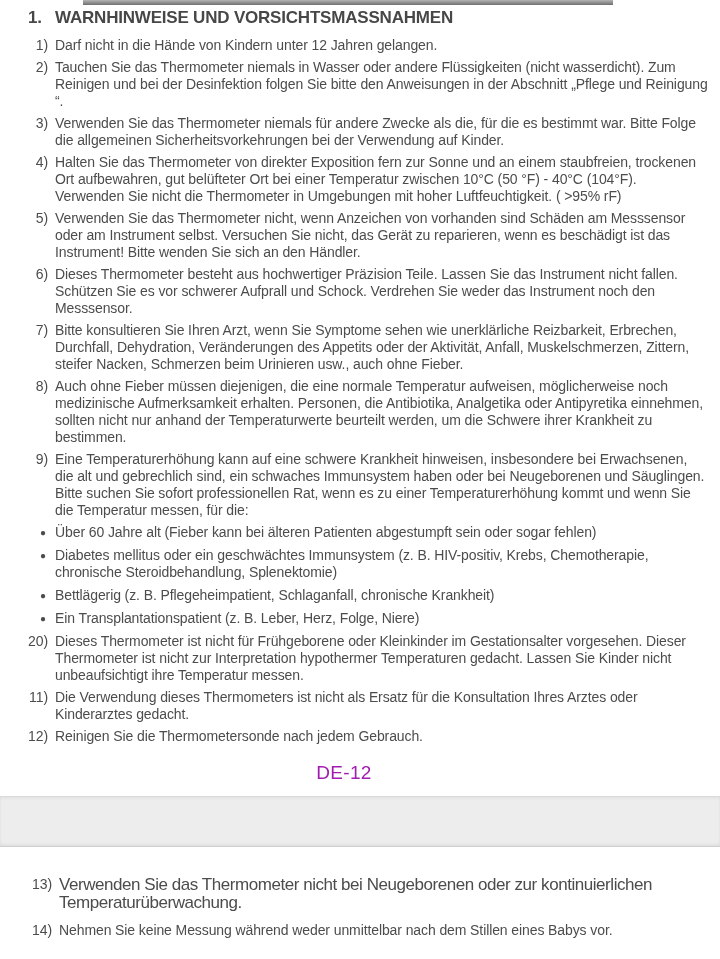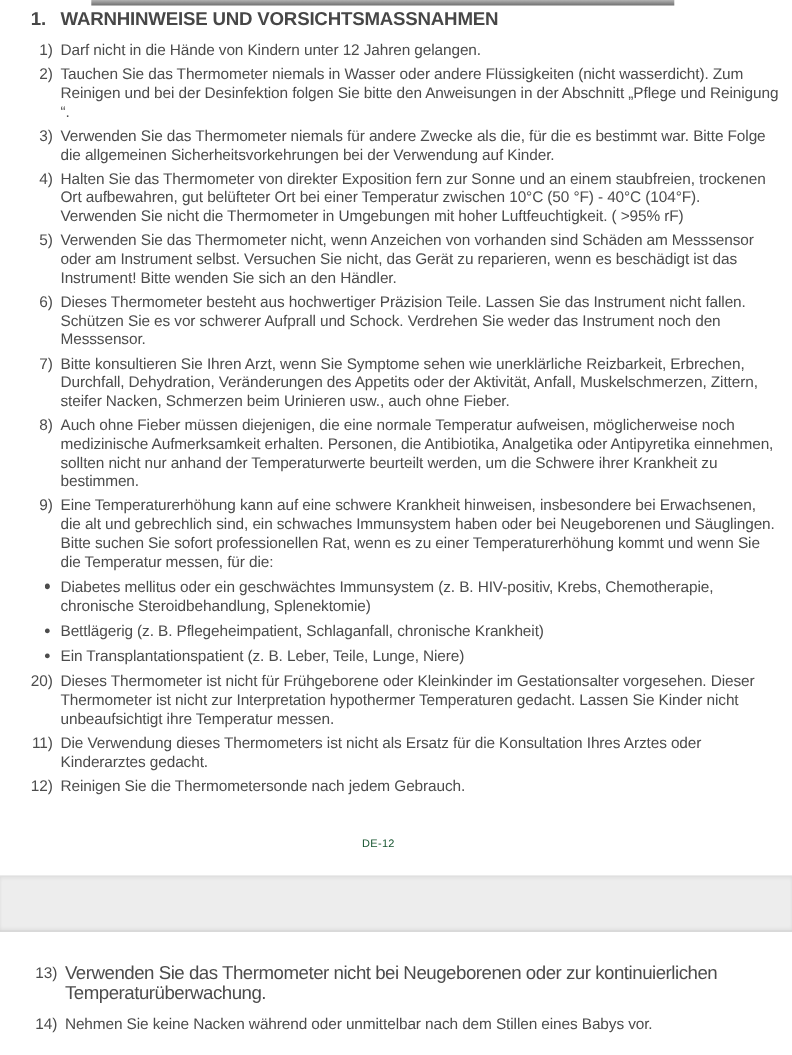--- a/index.html
+++ b/index.html
@@ -31,21 +31,21 @@
   }
   .bitem{
     position:relative;padding-left:55px;margin:0 0 6px 0;
     font-size:14px;line-height:17px;letter-spacing:-0.1px;
   }
   .bitem .bdot{
     position:absolute;left:40px;top:0;font-size:10px;line-height:17px;
   }
   .pagelabel{
     position:absolute;top:762px;left:0;width:688px;
-    text-align:center;font-size:10px;color:#14532d;letter-spacing:0.3px;
+    text-align:center;font-size:19px;color:#a21caf;letter-spacing:0.3px;
   }
   .pagegap{
     position:absolute;top:796px;left:0;width:720px;height:51px;
     background:#ededed;
     border-top:1px solid #dadada;
     border-bottom:1px solid #cfcfcf;
     box-shadow:inset 0 2px 3px rgba(0,0,0,0.04), inset 0 -2px 3px rgba(0,0,0,0.05);
     box-sizing:border-box;
   }
   .page2{position:absolute;top:876px;left:4px;width:708px;}
@@ -98,32 +98,33 @@
       <span class="num">8)</span>
       <span class="txt">Auch ohne Fieber müssen diejenigen, die eine normale Temperatur aufweisen, möglicherweise noch medizinische Aufmerksamkeit erhalten. Personen, die Antibiotika, Analgetika oder Antipyretika einnehmen, sollten nicht nur anhand der Temperaturwerte beurteilt werden, um die Schwere ihrer Krankheit zu bestimmen.</span>
     </div>
     <div class="witem">
       <span class="num">9)</span>
       <span class="txt">Eine Temperaturerhöhung kann auf eine schwere Krankheit hinweisen, insbesondere bei Erwachsenen, die alt und gebrechlich sind, ein schwaches Immunsystem haben oder bei Neugeborenen und Säuglingen. Bitte suchen Sie sofort professionellen Rat, wenn es zu einer Temperaturerhöhung kommt und wenn Sie die Temperatur messen, für die:</span>
     </div>
 
     <div class="bitem">
       <span class="bdot">●</span>
+      <span class="txt">Über 60 Jahre alt (Fieber kann bei älteren Patienten abgestumpft sein oder sogar fehlen)</span>
     </div>
     <div class="bitem">
       <span class="bdot">●</span>
       <span class="txt">Diabetes mellitus oder ein geschwächtes Immunsystem (z. B. HIV-positiv, Krebs, Chemotherapie, chronische Steroidbehandlung, Splenektomie)</span>
     </div>
     <div class="bitem">
       <span class="bdot">●</span>
       <span class="txt">Bettlägerig (z. B. Pflegeheimpatient, Schlaganfall, chronische Krankheit)</span>
     </div>
     <div class="bitem">
       <span class="bdot">●</span>
-      <span class="txt">Ein Transplantationspatient (z. B. Leber, Teile, Lunge, Niere)</span>
+      <span class="txt">Ein Transplantationspatient (z. B. Leber, Herz, Folge, Niere)</span>
     </div>
 
     <div class="witem">
       <span class="num">20)</span>
       <span class="txt">Dieses Thermometer ist nicht für Frühgeborene oder Kleinkinder im Gestationsalter vorgesehen. Dieser Thermometer ist nicht zur Interpretation hypothermer Temperaturen gedacht. Lassen Sie Kinder nicht unbeaufsichtigt ihre Temperatur messen.</span>
     </div>
     <div class="witem">
       <span class="num">11)</span>
       <span class="txt">Die Verwendung dieses Thermometers ist nicht als Ersatz für die Konsultation Ihres Arztes oder Kinderarztes gedacht.</span>
     </div>
@@ -138,17 +139,17 @@
 
   <div class="pagegap"></div>
 
   <div class="page2">
     <div class="witem condensed">
       <span class="num">13)</span>
       <span class="txt">Verwenden Sie das Thermometer nicht bei Neugeborenen oder zur kontinuierlichen Temperaturüberwachung.</span>
     </div>
     <div class="witem">
       <span class="num">14)</span>
-      <span class="txt">Nehmen Sie keine Nacken während oder unmittelbar nach dem Stillen eines Babys vor.</span>
+      <span class="txt">Nehmen Sie keine Messung während weder unmittelbar nach dem Stillen eines Babys vor.</span>
     </div>
   </div>
 
 </div>
 
 </body></html>

